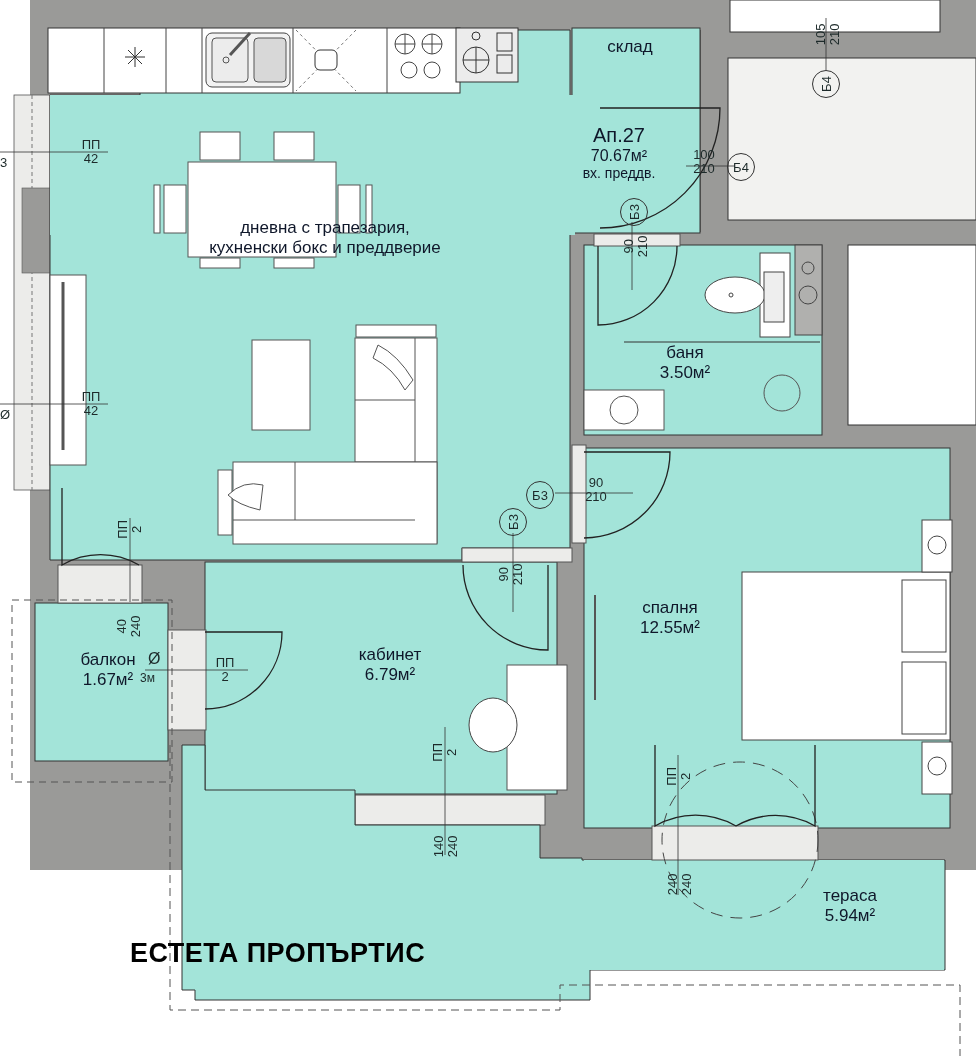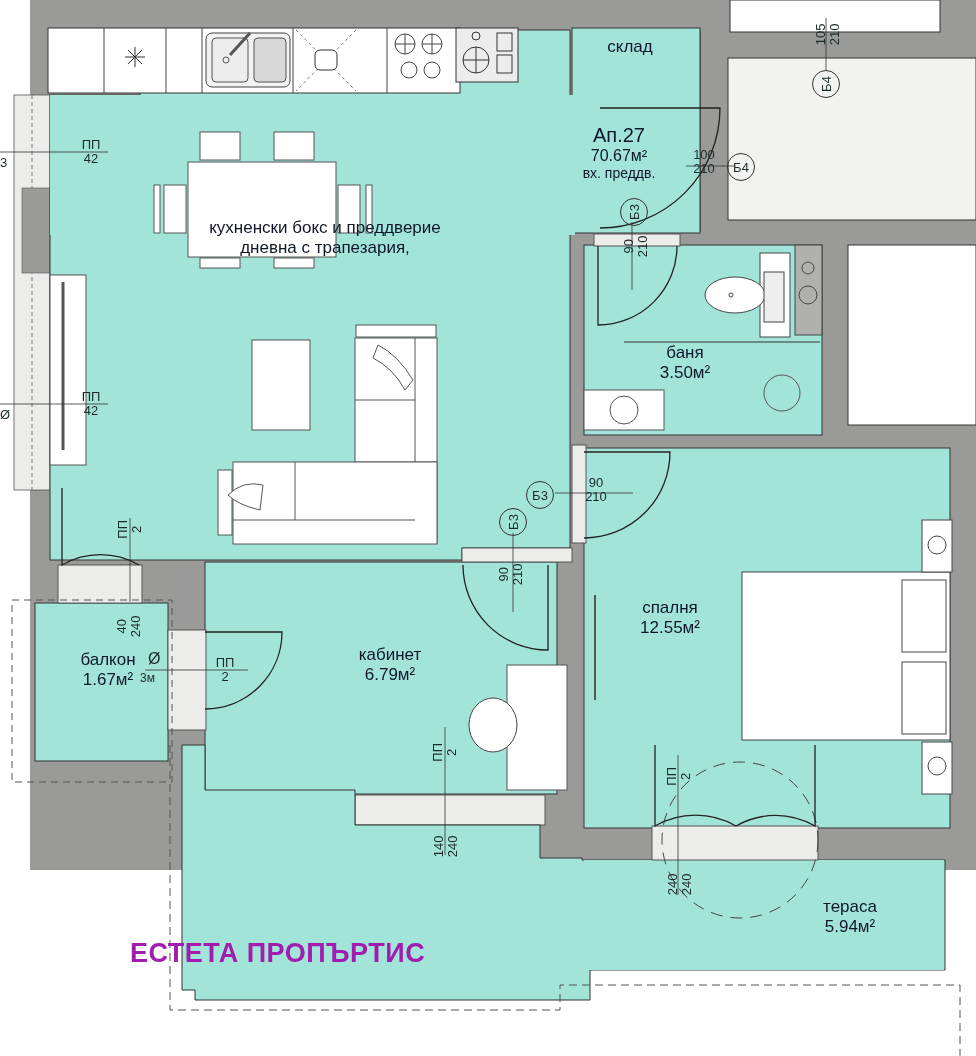--- a/index.html
+++ b/index.html
@@ -4,21 +4,21 @@
 <style>
   html, body { margin:0; padding:0; background:#ffffff; }
   body { width:976px; height:1056px; position:relative; overflow:hidden; font-family:"Liberation Sans", sans-serif; }
   #plan { position:absolute; left:0; top:0; width:976px; height:1056px; }
   .lbl { position:absolute; color:#0f172a; text-align:center; line-height:1.15; white-space:nowrap; }
   .room-name { font-size:17px; }
   .room-area { font-size:17px; }
   .dim { position:absolute; font-size:13px; color:#1d2a2a; line-height:1.1; text-align:center; white-space:nowrap; }
   .rot { transform:rotate(-90deg); transform-origin:center center; }
   .tag { position:absolute; width:26px; height:26px; border:1px solid #333; border-radius:50%; font-size:13px; color:#1d2a2a; display:flex; align-items:center; justify-content:center; background:transparent; }
-  .watermark { position:absolute; left:130px; top:938px; font-size:27px; font-weight:bold; color:#a21caf; letter-spacing:0.5px; }
+  .watermark { position:absolute; left:130px; top:938px; font-size:27px; font-weight:bold; color:#000000; letter-spacing:0.5px; }
 </style>
 </head>
 <body>
 
 <svg id="plan" viewBox="0 0 976 1056" xmlns="http://www.w3.org/2000/svg">
 
   <rect x="0" y="0" width="976" height="1056" fill="#ffffff"></rect>
   <rect x="728" y="60" width="248" height="160" fill="#f0f0ee"></rect>
 
   <rect x="30" y="0" width="946" height="870" fill="#9a9a98"></rect>
@@ -186,22 +186,22 @@
 
 <div class="lbl" style="left:564px;top:124px;width:110px;">
   <div style="font-size:20px;">Ап.27</div>
   <div style="font-size:16px;">70.67м²</div>
   <div style="font-size:14px;">вх. преддв.</div>
 </div>
 
 <div class="lbl room-name" style="left:590px;top:37px;width:80px;">склад</div>
 
 <div class="lbl" style="left:170px;top:218px;width:310px;">
+  <div class="room-name">дневна с трапезария,</div>
   <div class="room-name">кухненски бокс и преддверие</div>
-  <div class="room-name">дневна с трапезария,</div>
 </div>
 
 <div class="lbl" style="left:645px;top:343px;width:80px;">
   <div class="room-name">баня</div>
   <div class="room-area">3.50м²</div>
 </div>
 
 <div class="lbl" style="left:345px;top:645px;width:90px;">
   <div class="room-name">кабинет</div>
   <div class="room-area">6.79м²</div>
@@ -210,21 +210,21 @@
 <div class="lbl" style="left:620px;top:598px;width:100px;">
   <div class="room-name">спалня</div>
   <div class="room-area">12.55м²</div>
 </div>
 
 <div class="lbl" style="left:68px;top:650px;width:80px;text-align:center;">
   <div class="room-name">балкон</div>
   <div class="room-area">1.67м²</div>
 </div>
 
-<div class="lbl" style="left:805px;top:886px;width:90px;margin-top:11px;">
+<div class="lbl" style="left:805px;top:886px;width:90px;">
   <div class="room-name">тераса</div>
   <div class="room-area">5.94м²</div>
 </div>
 
 <div class="tag" style="left:727px;top:153px;">Б4</div>
 <div class="tag rot" style="left:812px;top:70px;">Б4</div>
 <div class="tag rot" style="left:620px;top:198px;">Б3</div>
 <div class="tag" style="left:526px;top:481px;">Б3</div>
 <div class="tag rot" style="left:499px;top:508px;">Б3</div>
 

